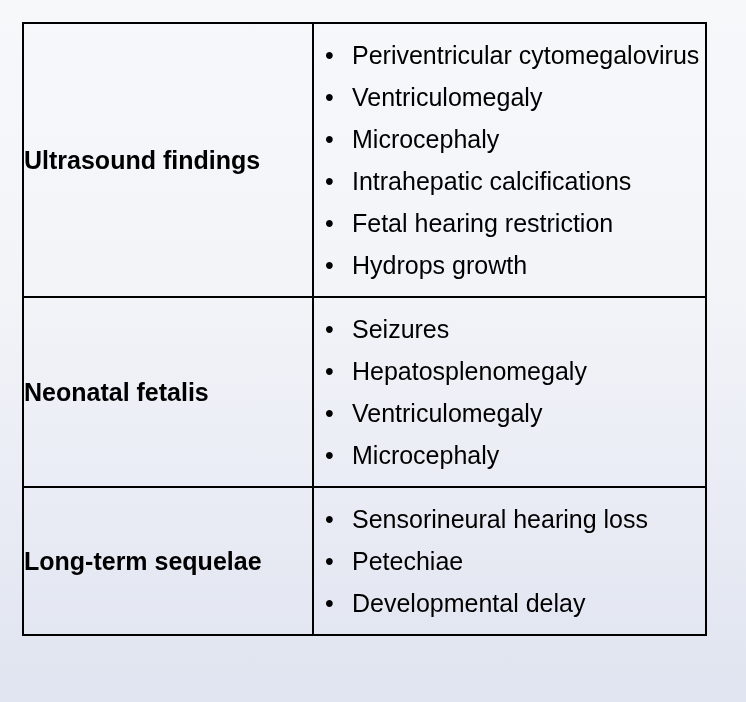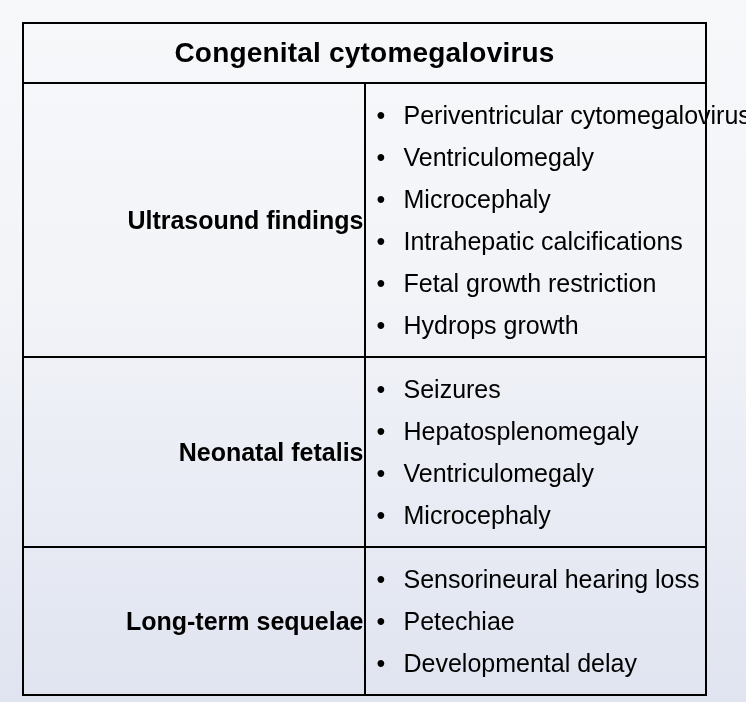--- a/index.html
+++ b/index.html
@@ -31,21 +31,21 @@
   .header-cell {
     height: 58px;
     text-align: center;
     vertical-align: middle;
     font-weight: bold;
     font-size: 28px;
     letter-spacing: 0.2px;
   }
   .row-label {
     width: 288px;
-    text-align: right;
+    text-align: left;
     vertical-align: middle;
     font-weight: bold;
     font-size: 25px;
   }
   .row-items {
     vertical-align: middle;
   }
   .row-items ul {
     list-style: none;
     margin: 0;
@@ -65,32 +65,29 @@
   }
   tr.body-row-0 { height: 270px; }
   tr.body-row-1 { height: 186px; }
   tr.body-row-2 { height: 148px; }
 </style>
 </head>
 <body>
 
 <table class="cmv-table">
   <tbody>
-    <tr>
-      <td class="header-cell" colspan="2">Congenital cytomegalovirus</td>
-    </tr>
   <tr class="body-row-0">
         <td class="row-label">Ultrasound findings</td>
         <td class="row-items">
           <ul>
             <li><span class="bullet">•</span><span>Periventricular cytomegalovirus</span></li>
             <li><span class="bullet">•</span><span>Ventriculomegaly</span></li>
             <li><span class="bullet">•</span><span>Microcephaly</span></li>
             <li><span class="bullet">•</span><span>Intrahepatic calcifications</span></li>
-            <li><span class="bullet">•</span><span>Fetal growth restriction</span></li>
+            <li><span class="bullet">•</span><span>Fetal hearing restriction</span></li>
             <li><span class="bullet">•</span><span>Hydrops growth</span></li>
           </ul>
         </td>
       </tr>
       <tr class="body-row-1">
         <td class="row-label">Neonatal fetalis</td>
         <td class="row-items">
           <ul>
             <li><span class="bullet">•</span><span>Seizures</span></li>
             <li><span class="bullet">•</span><span>Hepatosplenomegaly</span></li>

